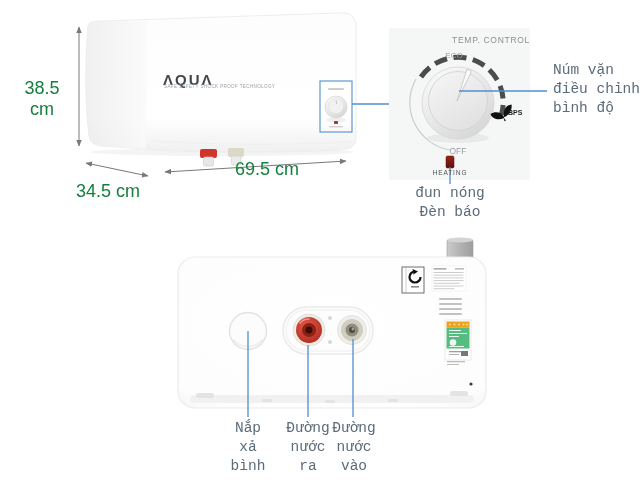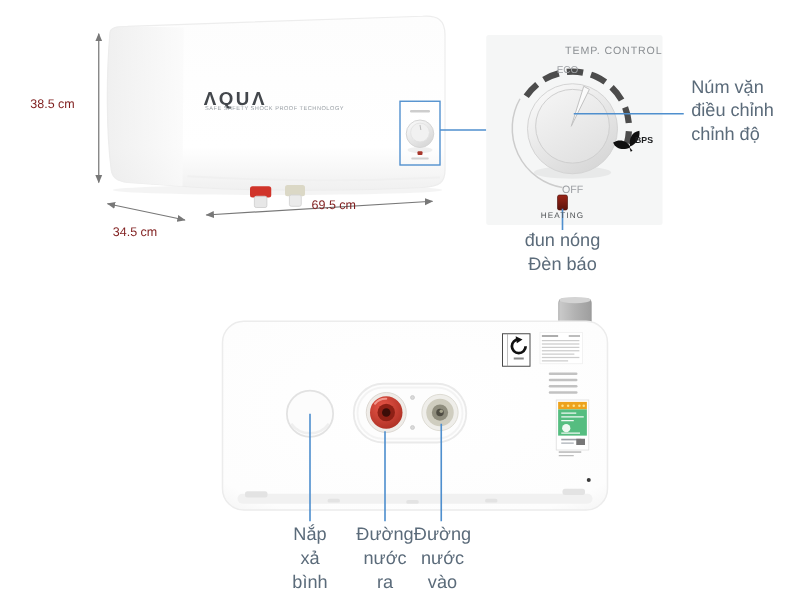--- a/index.html
+++ b/index.html
@@ -1,22 +1,22 @@
 <!DOCTYPE html>
 <html><head>
 <meta charset="utf-8">
 <style>
   html,body{margin:0;padding:0;background:#fff;}
   .stage{
     position:relative;width:640px;height:480px;background:#ffffff;overflow:hidden;
     font-family:"Liberation Sans","DejaVu Sans",sans-serif;
   }
   .abs{position:absolute;}
-  .dim{font-size:10px;color:#7f1d1d;text-align:center;}
-  .vn{font-size:14.5px;line-height:19px;color:#5b6b7a;}
+  .dim{font-size:18px;color:#15803d;text-align:center;}
+  .vn{font-size:14.5px;line-height:19px;color:#5b6b7a;font-family:Liberation Mono, monospace;}
   .vn .ln{display:block;}
   .center{text-align:center;}
   .brand-logo{font-size:15px;letter-spacing:2px;color:#43474c;font-weight:bold;}
   .brand-tagline{font-size:4.5px;letter-spacing:.4px;color:#9aa0a6;white-space:nowrap;}
   .panel-title{font-size:8.5px;letter-spacing:.7px;color:#8b8f93;text-align:right;}
   .knob-mark{font-size:8px;color:#9c9fa3;text-align:center;}
   .heating-mark{font-size:6.5px;letter-spacing:.9px;color:#4d5154;text-align:center;}
   .bps-mark{font-size:7px;font-weight:bold;color:#1d1f21;}
   svg{display:block;}
 </style>
@@ -251,21 +251,21 @@
 
   <div class="abs panel-title" style="left:389px;top:35px;width:141px">TEMP. CONTROL</div>
   <div class="abs knob-mark" style="left:429px;top:51px;width:50px">ECO</div>
   <div class="abs knob-mark" style="left:433px;top:146px;width:50px;font-size:8.5px">OFF</div>
   <div class="abs heating-mark" style="left:420px;top:169px;width:60px">HEATING</div>
   <div class="abs bps-mark" style="left:508px;top:109px">BPS</div>
 
   <div class="abs vn" style="left:553px;top:61px">
     <span class="ln">Núm vặn</span>
     <span class="ln">điều chỉnh</span>
-    <span class="ln">chỉnh độ</span>
+    <span class="ln">bình độ</span>
   </div>
 
   <div class="abs vn center" style="left:403px;top:184px;width:94px">
     <span class="ln">đun nóng</span>
     <span class="ln">Đèn báo</span>
   </div>
 
   <div class="abs vn center" style="left:219px;top:419px;width:58px">
     <span class="ln">Nắp</span>
     <span class="ln">xả</span>

